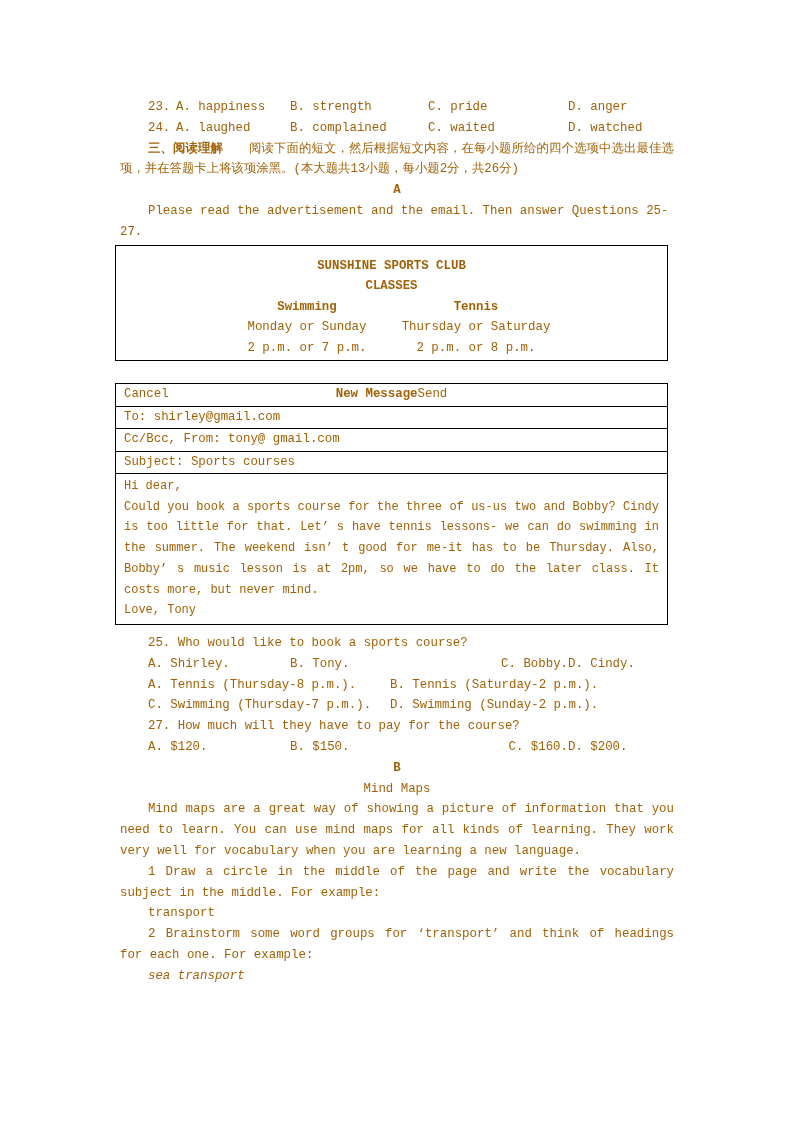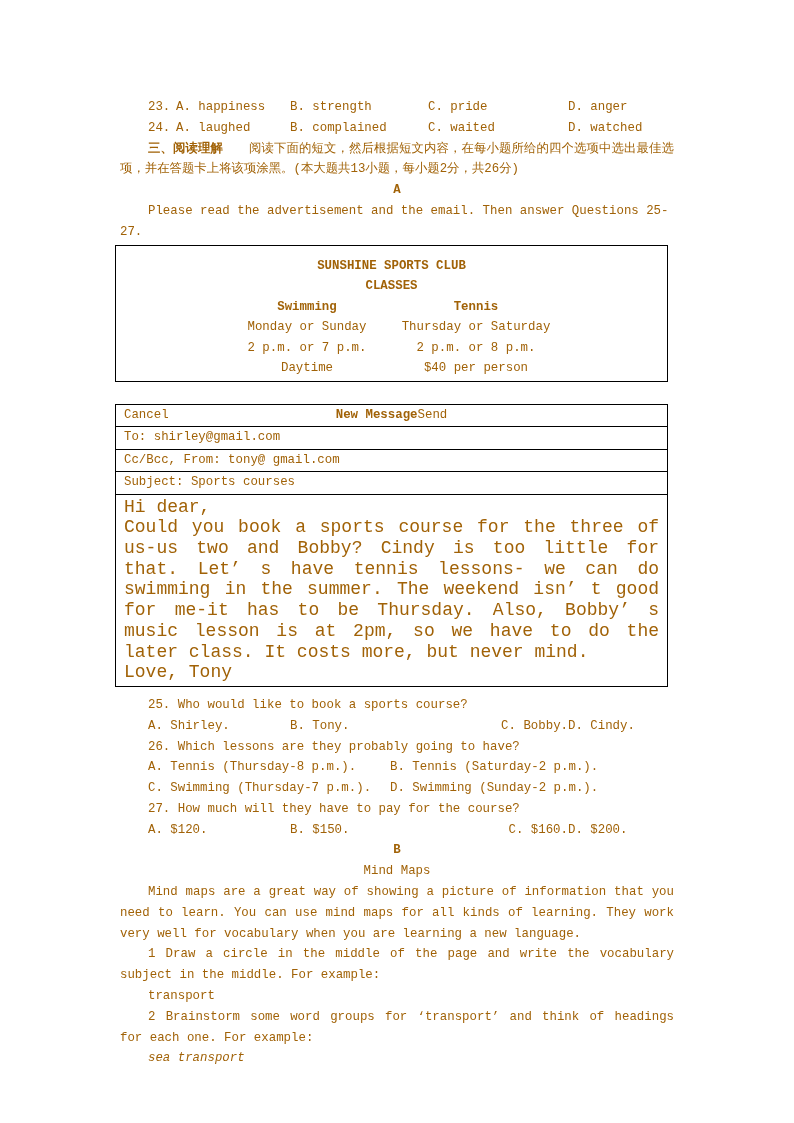--- a/index.html
+++ b/index.html
@@ -37,21 +37,21 @@
   .box{box-sizing:border-box;border:1px solid #000;width:553px;margin-left:-5px;background:#fff;}
   .ad-box{margin-top:2px;padding:10px 0 2px 0;line-height:20.5px;}
   .two-col{display:flex;width:330px;margin:0 auto;gap:8px;}
   .two-col .col{width:50%;text-align:center;}
 
   .email-box{margin-top:22px;margin-bottom:8px;}
   .email-header{position:relative;text-align:center;border-bottom:1px solid #000;
                 padding:2px 8px;line-height:17.5px;}
   .email-cancel{position:absolute;left:8px;top:2px;}
   .email-row{border-bottom:1px solid #000;padding:2px 8px;line-height:17.5px;}
-  .email-body{padding:2px 8px 3px 8px;font-size:18px;line-height:20.7px;}
+  .email-body{padding:2px 8px 3px 8px;font-size:12px;line-height:20.7px;}
   .email-body p{margin:0;}
   .just{text-align:justify;}
 </style>
 </head>
 <body>
 
 <div class="page">
   <div class="content">
 
     <div class="opt-line">
@@ -84,24 +84,20 @@
         <div class="col bold">Tennis</div>
       </div>
       <div class="two-col">
         <div class="col">Monday or Sunday</div>
         <div class="col">Thursday or Saturday</div>
       </div>
       <div class="two-col">
         <div class="col">2 p.m. or 7 p.m.</div>
         <div class="col">2 p.m. or 8 p.m.</div>
       </div>
-      <div class="two-col">
-        <div class="col">Daytime</div>
-        <div class="col">$40 per person</div>
-      </div>
     </div>
 
     <div class="box email-box">
       <div class="email-header">
         <span class="email-cancel">Cancel</span>
         <span><span class="bold">New Message</span><span>Send</span></span>
       </div>
       <div class="email-row">To: shirley@gmail.com</div>
       <div class="email-row">Cc/Bcc, From: tony@ gmail.com</div>
       <div class="email-row">Subject: Sports courses</div>
@@ -113,21 +109,20 @@
     </div>
 
     <p class="stem">25. Who would like to book a sports course?</p>
     <div class="opts4">
       <span class="o1">A. Shirley.</span>
       <span class="o2">B. Tony.</span>
       <span class="o3">C. Bobby.</span>
       <span class="o4">D. Cindy.</span>
     </div>
 
-    <p class="stem">26. Which lessons are they probably going to have?</p>
     <div class="opts2">
       <span>A. Tennis (Thursday-8 p.m.).</span>
       <span>B. Tennis (Saturday-2 p.m.).</span>
       <span>C. Swimming (Thursday-7 p.m.).</span>
       <span>D. Swimming (Sunday-2 p.m.).</span>
     </div>
 
     <p class="stem">27. How much will they have to pay for the course?</p>
     <div class="opts4">
       <span class="o1">A. $120.</span>

